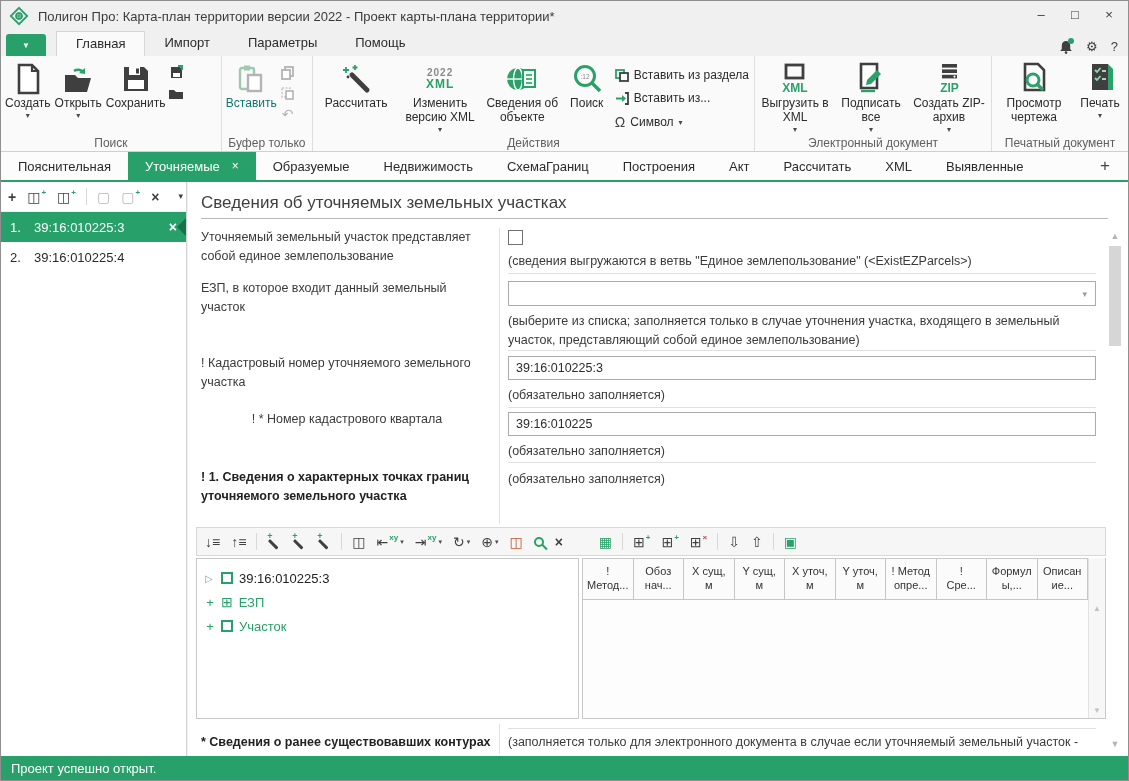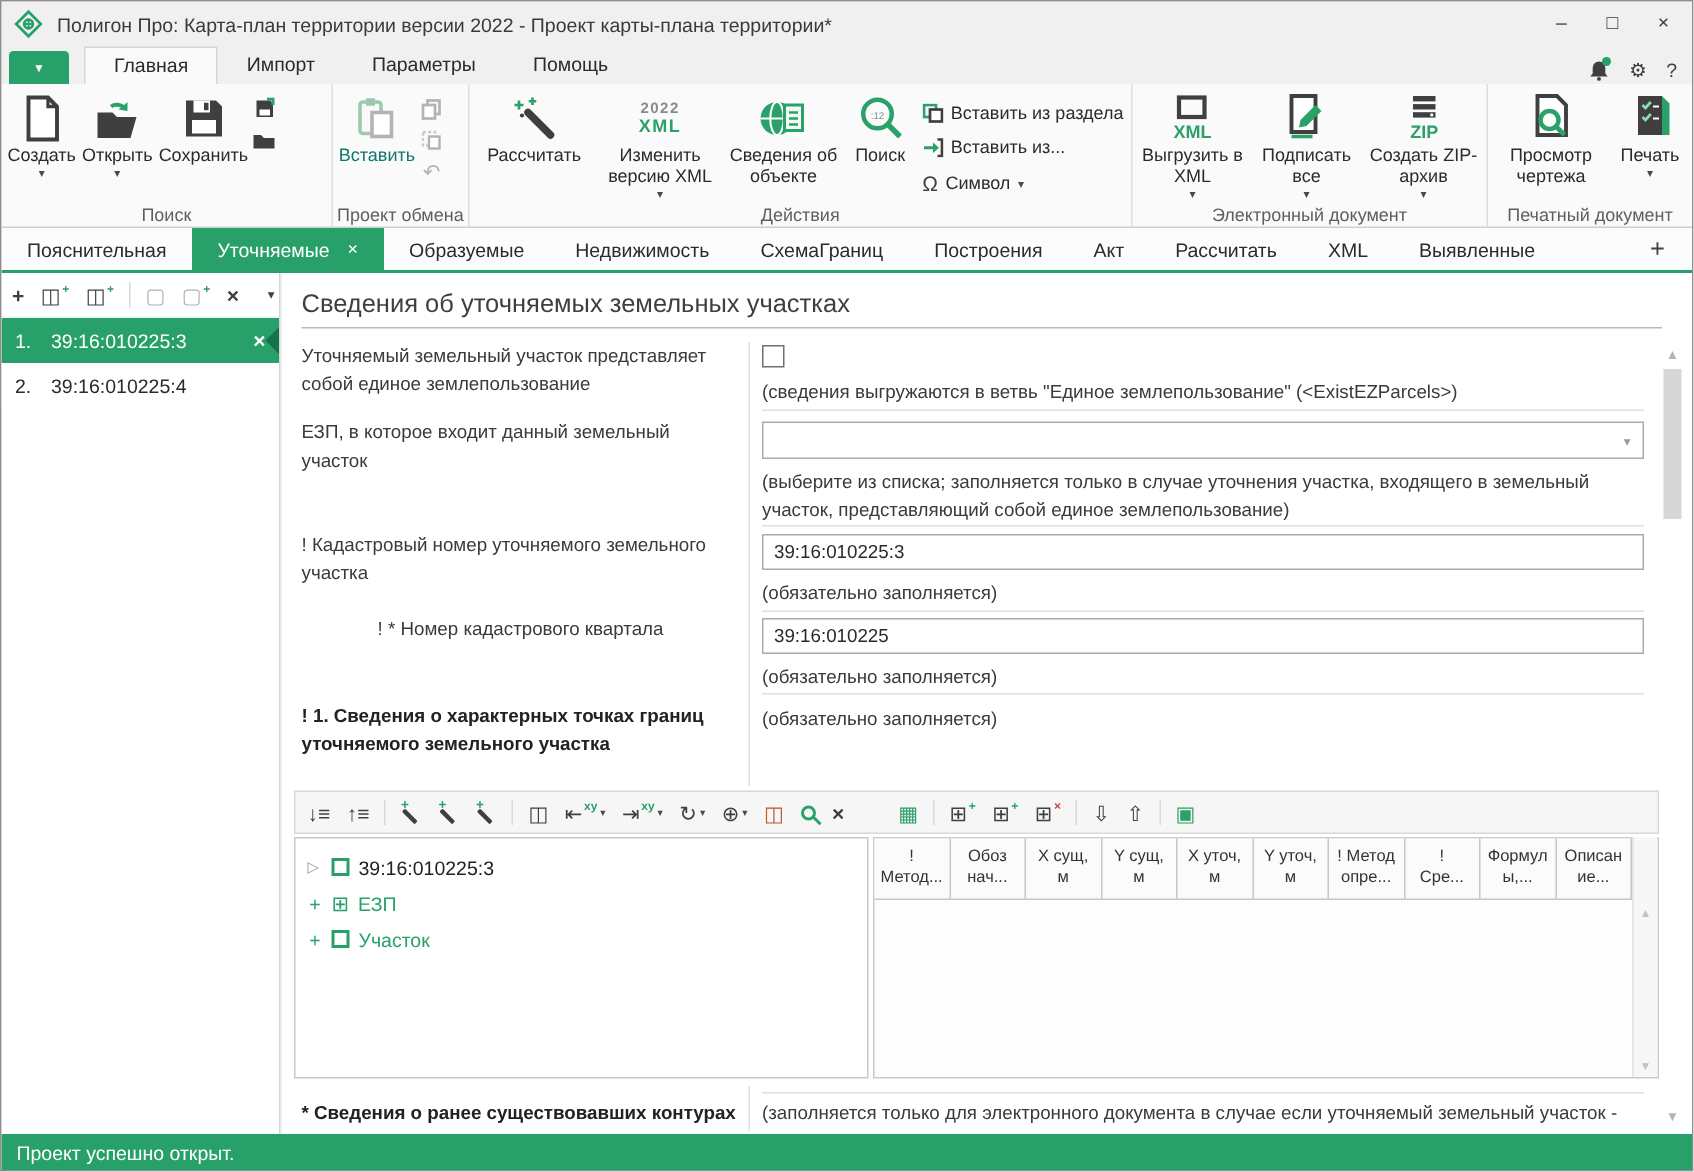--- a/index.html
+++ b/index.html
@@ -224,21 +224,21 @@
             </svg>
         </span>
         <span class="smicon">
           <svg width="15" height="15" viewBox="0 0 15 15">
               <rect x="2" y="2" width="8" height="9" fill="none" stroke="#c9c9c9" stroke-width="1.6" stroke-dasharray="2 1.5"></rect>
               <rect x="6" y="5" width="7" height="8" fill="#fff" stroke="#b3b3b3" stroke-width="1.6"></rect>
             </svg>
         </span>
         <span class="smicon" style="color:#b3b3b3;font-size:14px;">↶</span>
       </div>
-      <div class="rgroup-label">Проект обмена</div>
+      <div class="rgroup-label">Буфер только</div>
     </div>
 
     <div class="rgroup" style="width:442px;">
       <div class="bigbtn" style="width:92px;">
         <span class="ic">
           <svg width="32" height="32" viewBox="0 0 32 32">
               <line x1="12" y1="12" x2="27" y2="27" stroke="#3f3f3f" stroke-width="5" stroke-linecap="round"></line>
               <path d="M6 4 v6 M3 7 h6" stroke="#2AA168" stroke-width="1.8"></path>
               <path d="M15 2 v5 M12.5 4.5 h5" stroke="#2AA168" stroke-width="1.8"></path>
               <circle cx="8" cy="14" r="1.4" fill="#3f3f3f"></circle>

